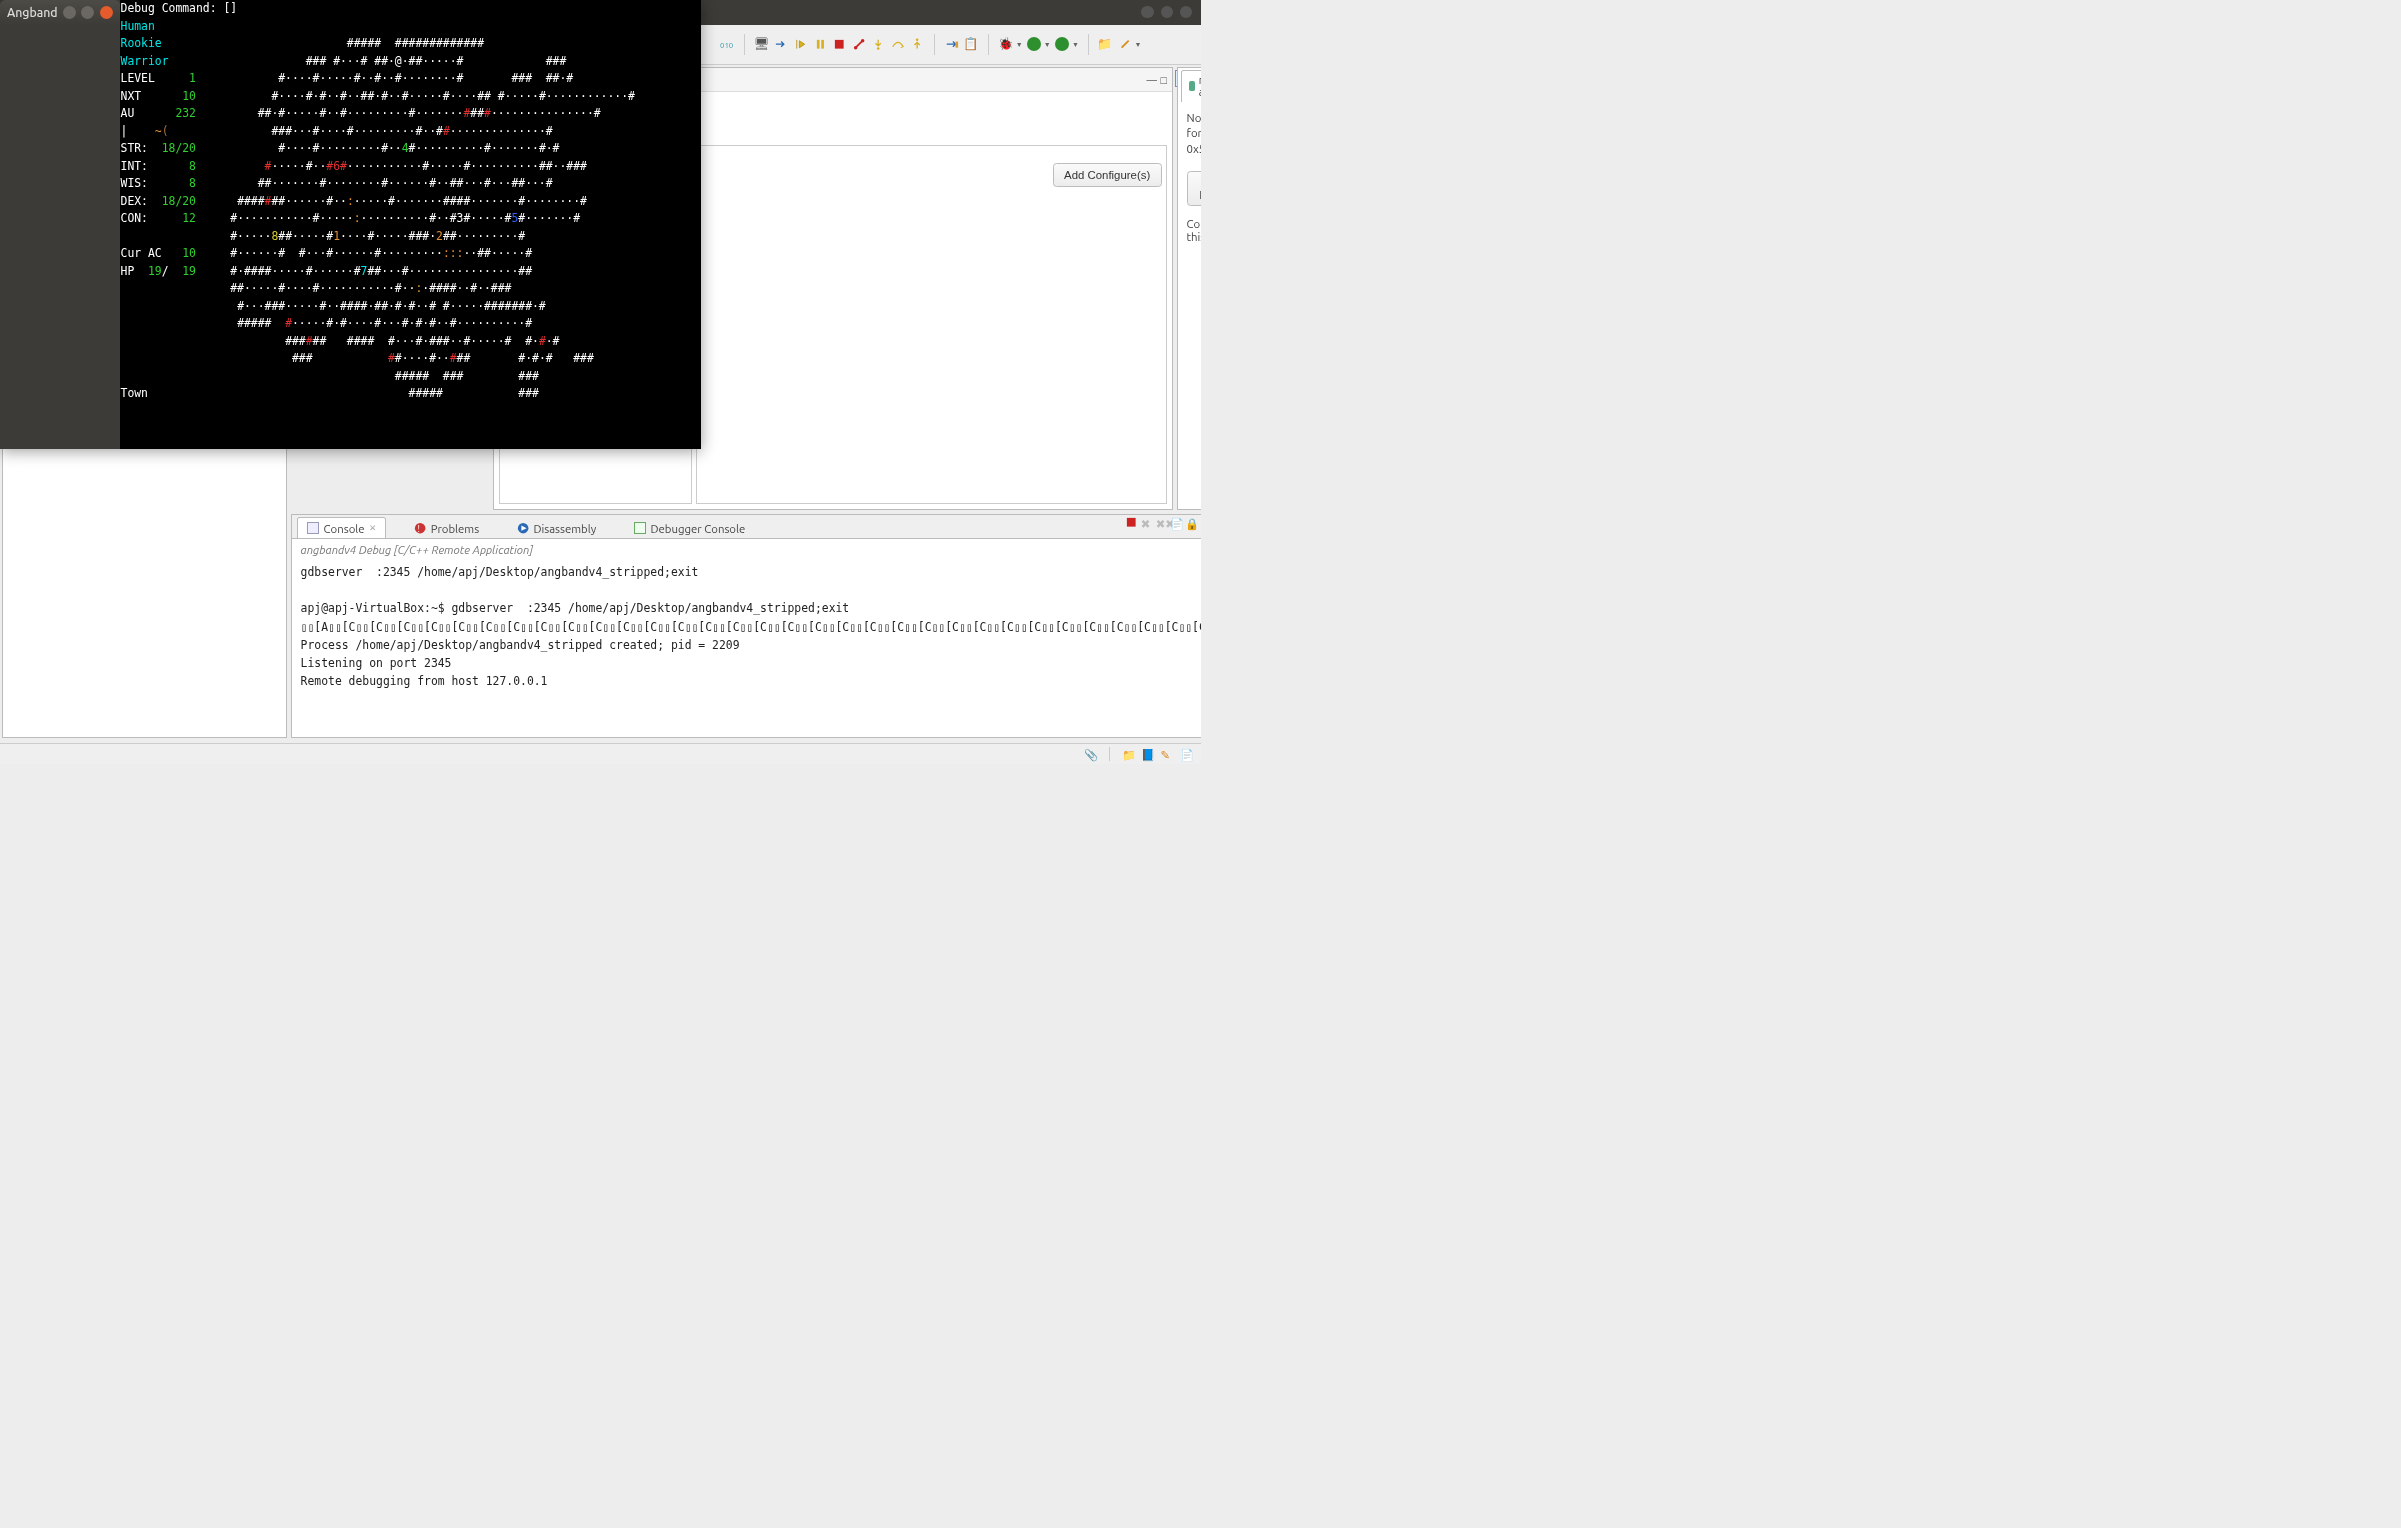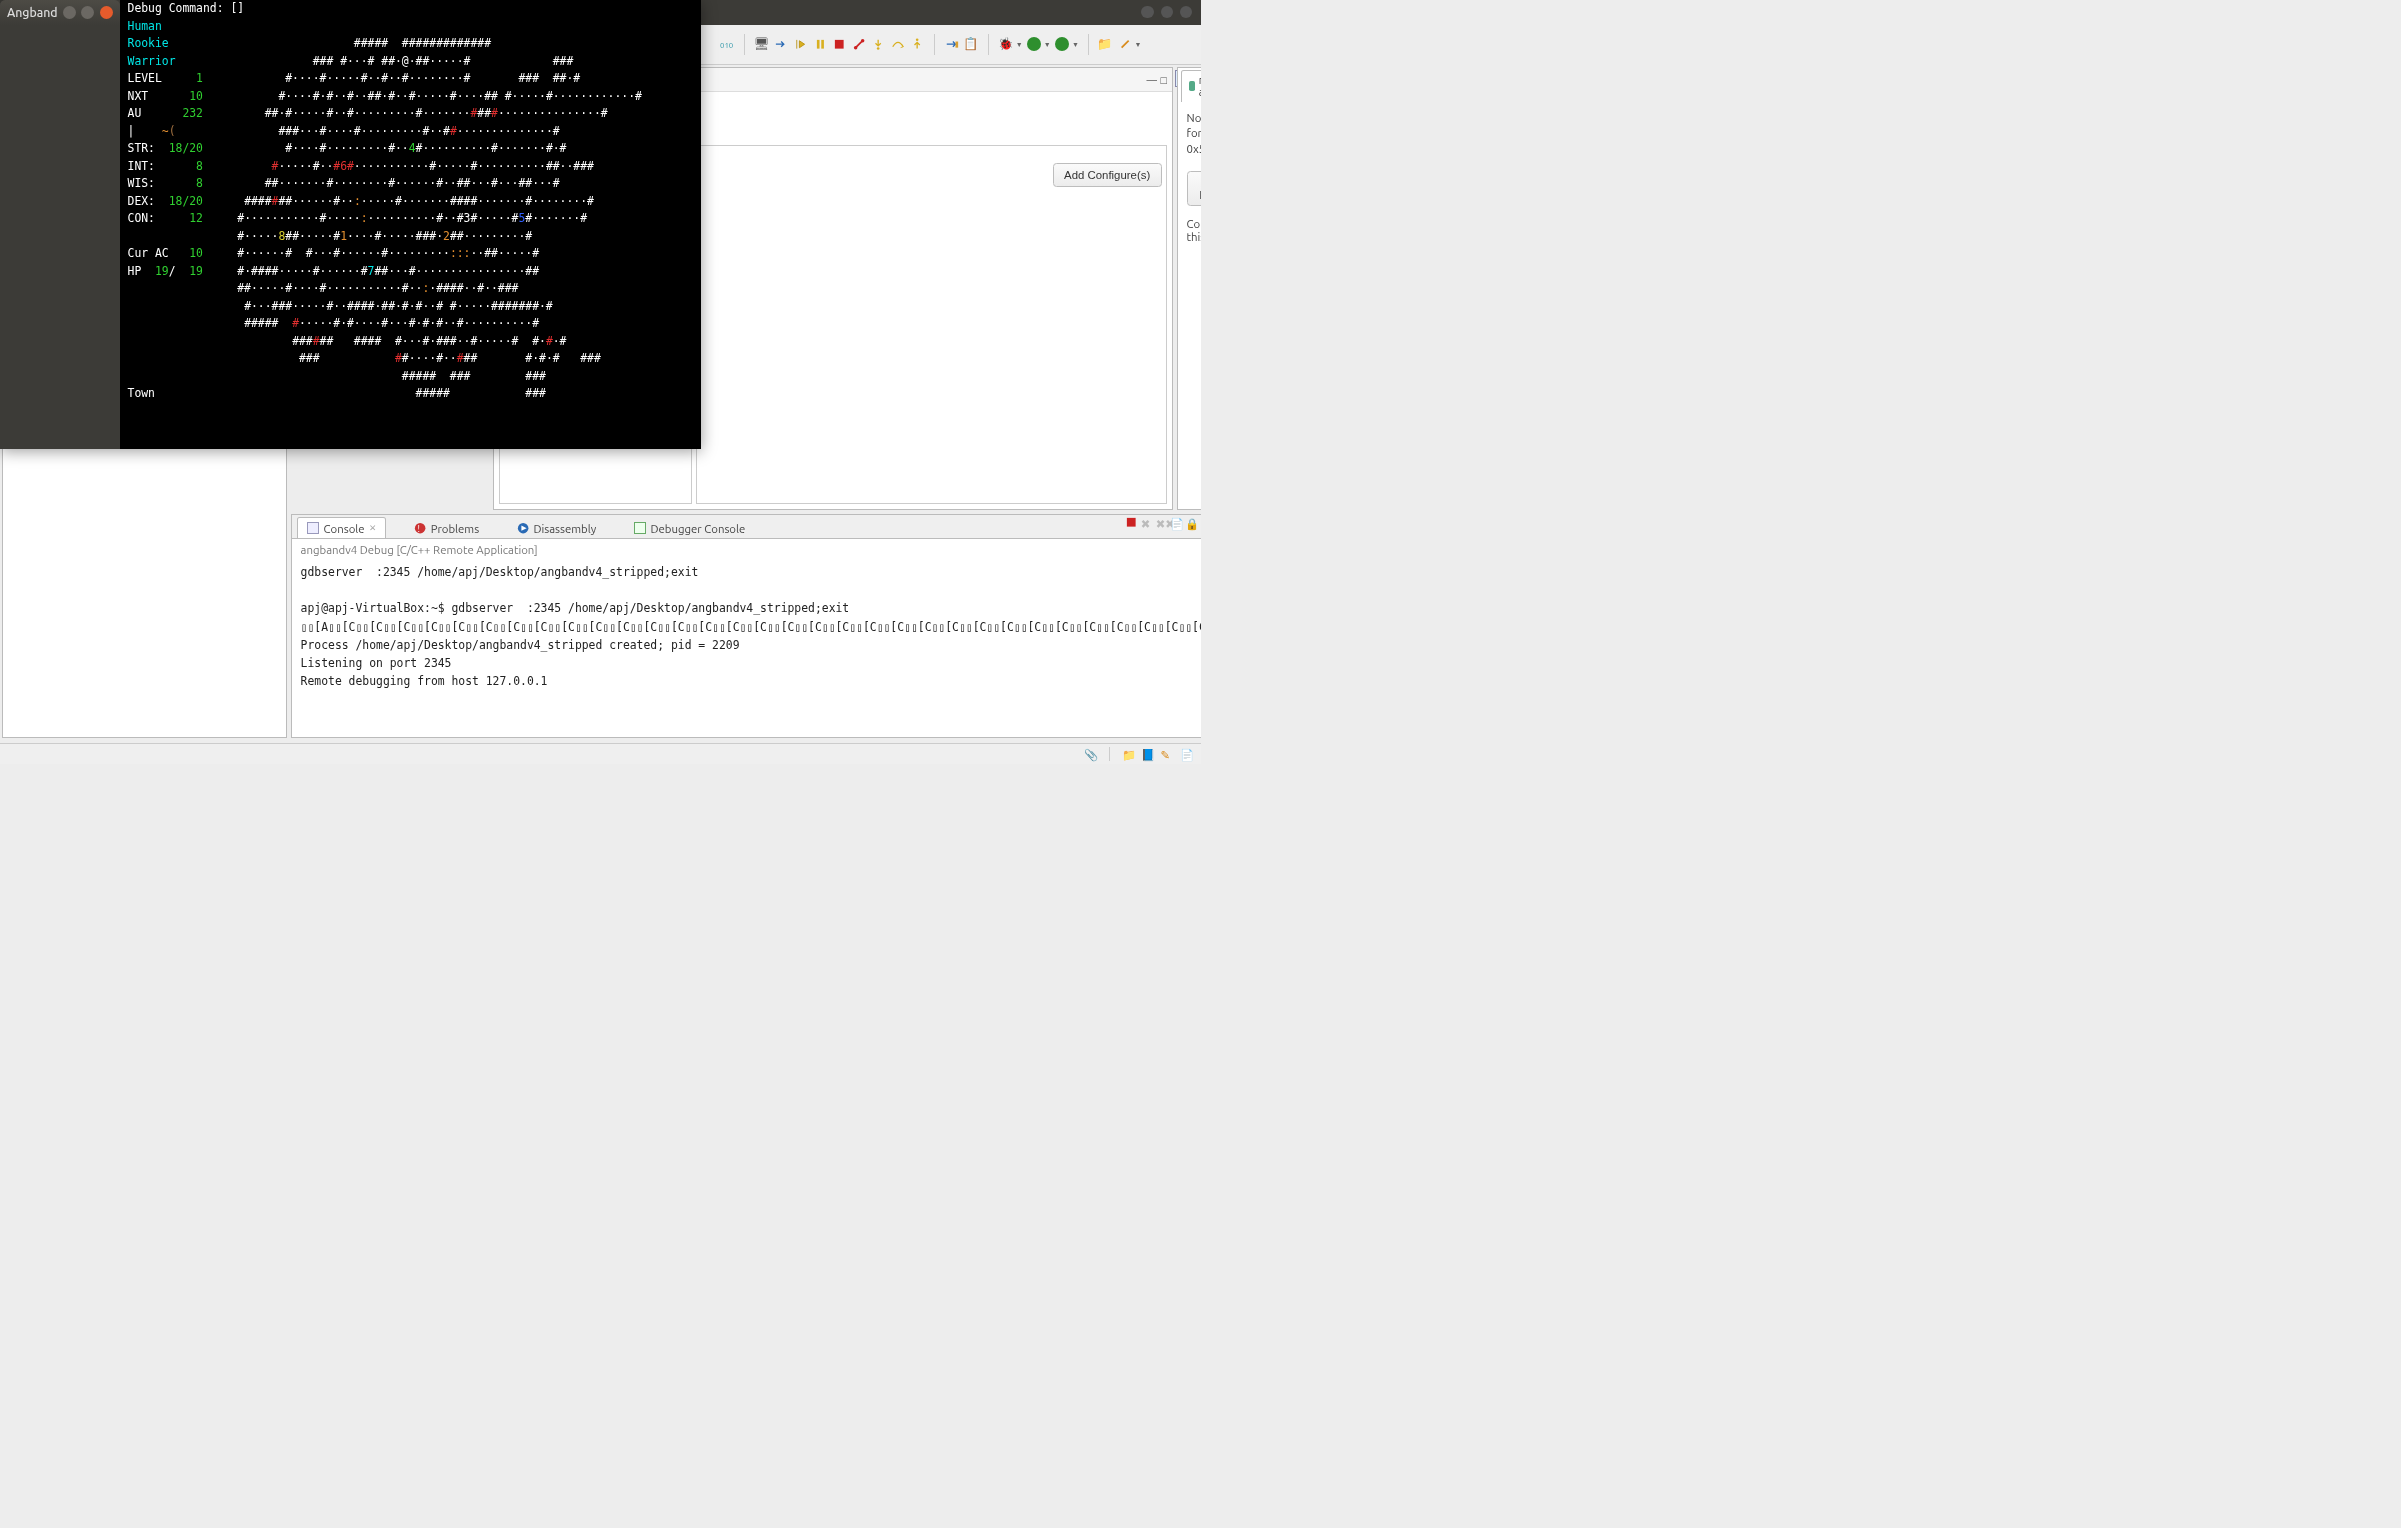--- a/index.html
+++ b/index.html
@@ -71,21 +71,21 @@
   .cfg-msg { padding:0 8.8px; font-size:11.4px; color:#444; }
 
   
   .console-panel { grid-column:2 / 6; grid-row:3; }
   .console-tabs { height:24.5px; display:flex; align-items:flex-end; gap:18px; padding:0 5.3px; border-bottom:0.9px solid #bbb; background:#efefef; }
   .ctab { display:inline-flex; align-items:center; gap:4.4px; padding:3.5px 8.8px; font-size:11.4px; border:0.9px solid transparent; border-bottom:none; border-radius:2.6px 2.6px 0 0; color:#444; cursor:pointer; }
   .ctab.active { background:#fff; border-color:#bbb; }
   .ctab .ic { width:12.3px; height:12.3px; display:inline-block; }
   .console-toolbar { position:absolute; right:7px; top:1.8px; display:flex; gap:2.6px; }
   .console-toolbar span { width:12.3px; height:12.3px; display:inline-block; }
-  .console-sub { padding:3.5px 8.8px; font-size:11.4px; color:#777; background:#fff; }
+  .console-sub { padding:3.5px 8.8px; font-size:11.4px; font-style:italic; color:#777; background:#fff; }
   .console-text {
     font-family: "DejaVu Sans Mono","Courier New",monospace;
     font-size: 11.4px; line-height:1.6; white-space: pre; padding:3.5px 8.8px; color:#222; background:#fff;
     overflow:hidden;
   }
 
   
   .angband-window {
     position:absolute; top:0; left:0; width:701px; height:449px;
     background:#3c3b37; border-radius:5.3px 5.3px 0 0; box-shadow:0 1.8px 16px rgba(0,0,0,0.4);
@@ -95,21 +95,21 @@
     height:24.5px; background:linear-gradient(#4d4b45,#3c3b37); display:flex; align-items:center;
     padding:0 7px; color:#ddd; font-size:12.3px; border-radius:5.3px 5.3px 0 0;
   }
   .angband-titlebar .title { flex:1; text-align:center; font-weight:500; }
   .ang-ctl { width:13px; height:13px; border-radius:50%; margin-left:5.3px; display:inline-block; }
   .ang-min { background:#6b6863; }
   .ang-max { background:#6b6863; }
   .ang-close { background:#e55b2c; }
   .angband-term {
     flex:1; background:#000; color:#bbb; font-family:"DejaVu Sans Mono","Courier New",monospace;
-    font-size:11.4px; line-height:17.5px; padding:0 8px; white-space:pre; overflow:hidden; letter-spacing:0;
+    font-size:11.4px; line-height:17.5px; padding:0 1px; white-space:pre; overflow:hidden; letter-spacing:0;
   }
   .c-w { color:#ffffff; }
   .c-cy { color:#00e5e5; }
   .c-gr { color:#30d030; }
   .c-yl { color:#d9d030; }
   .c-or { color:#e59030; }
   .c-rd { color:#e03030; }
   .c-bl { color:#3060ff; }
   .c-gy { color:#888888; }
   .c-um { color:#a07040; }

